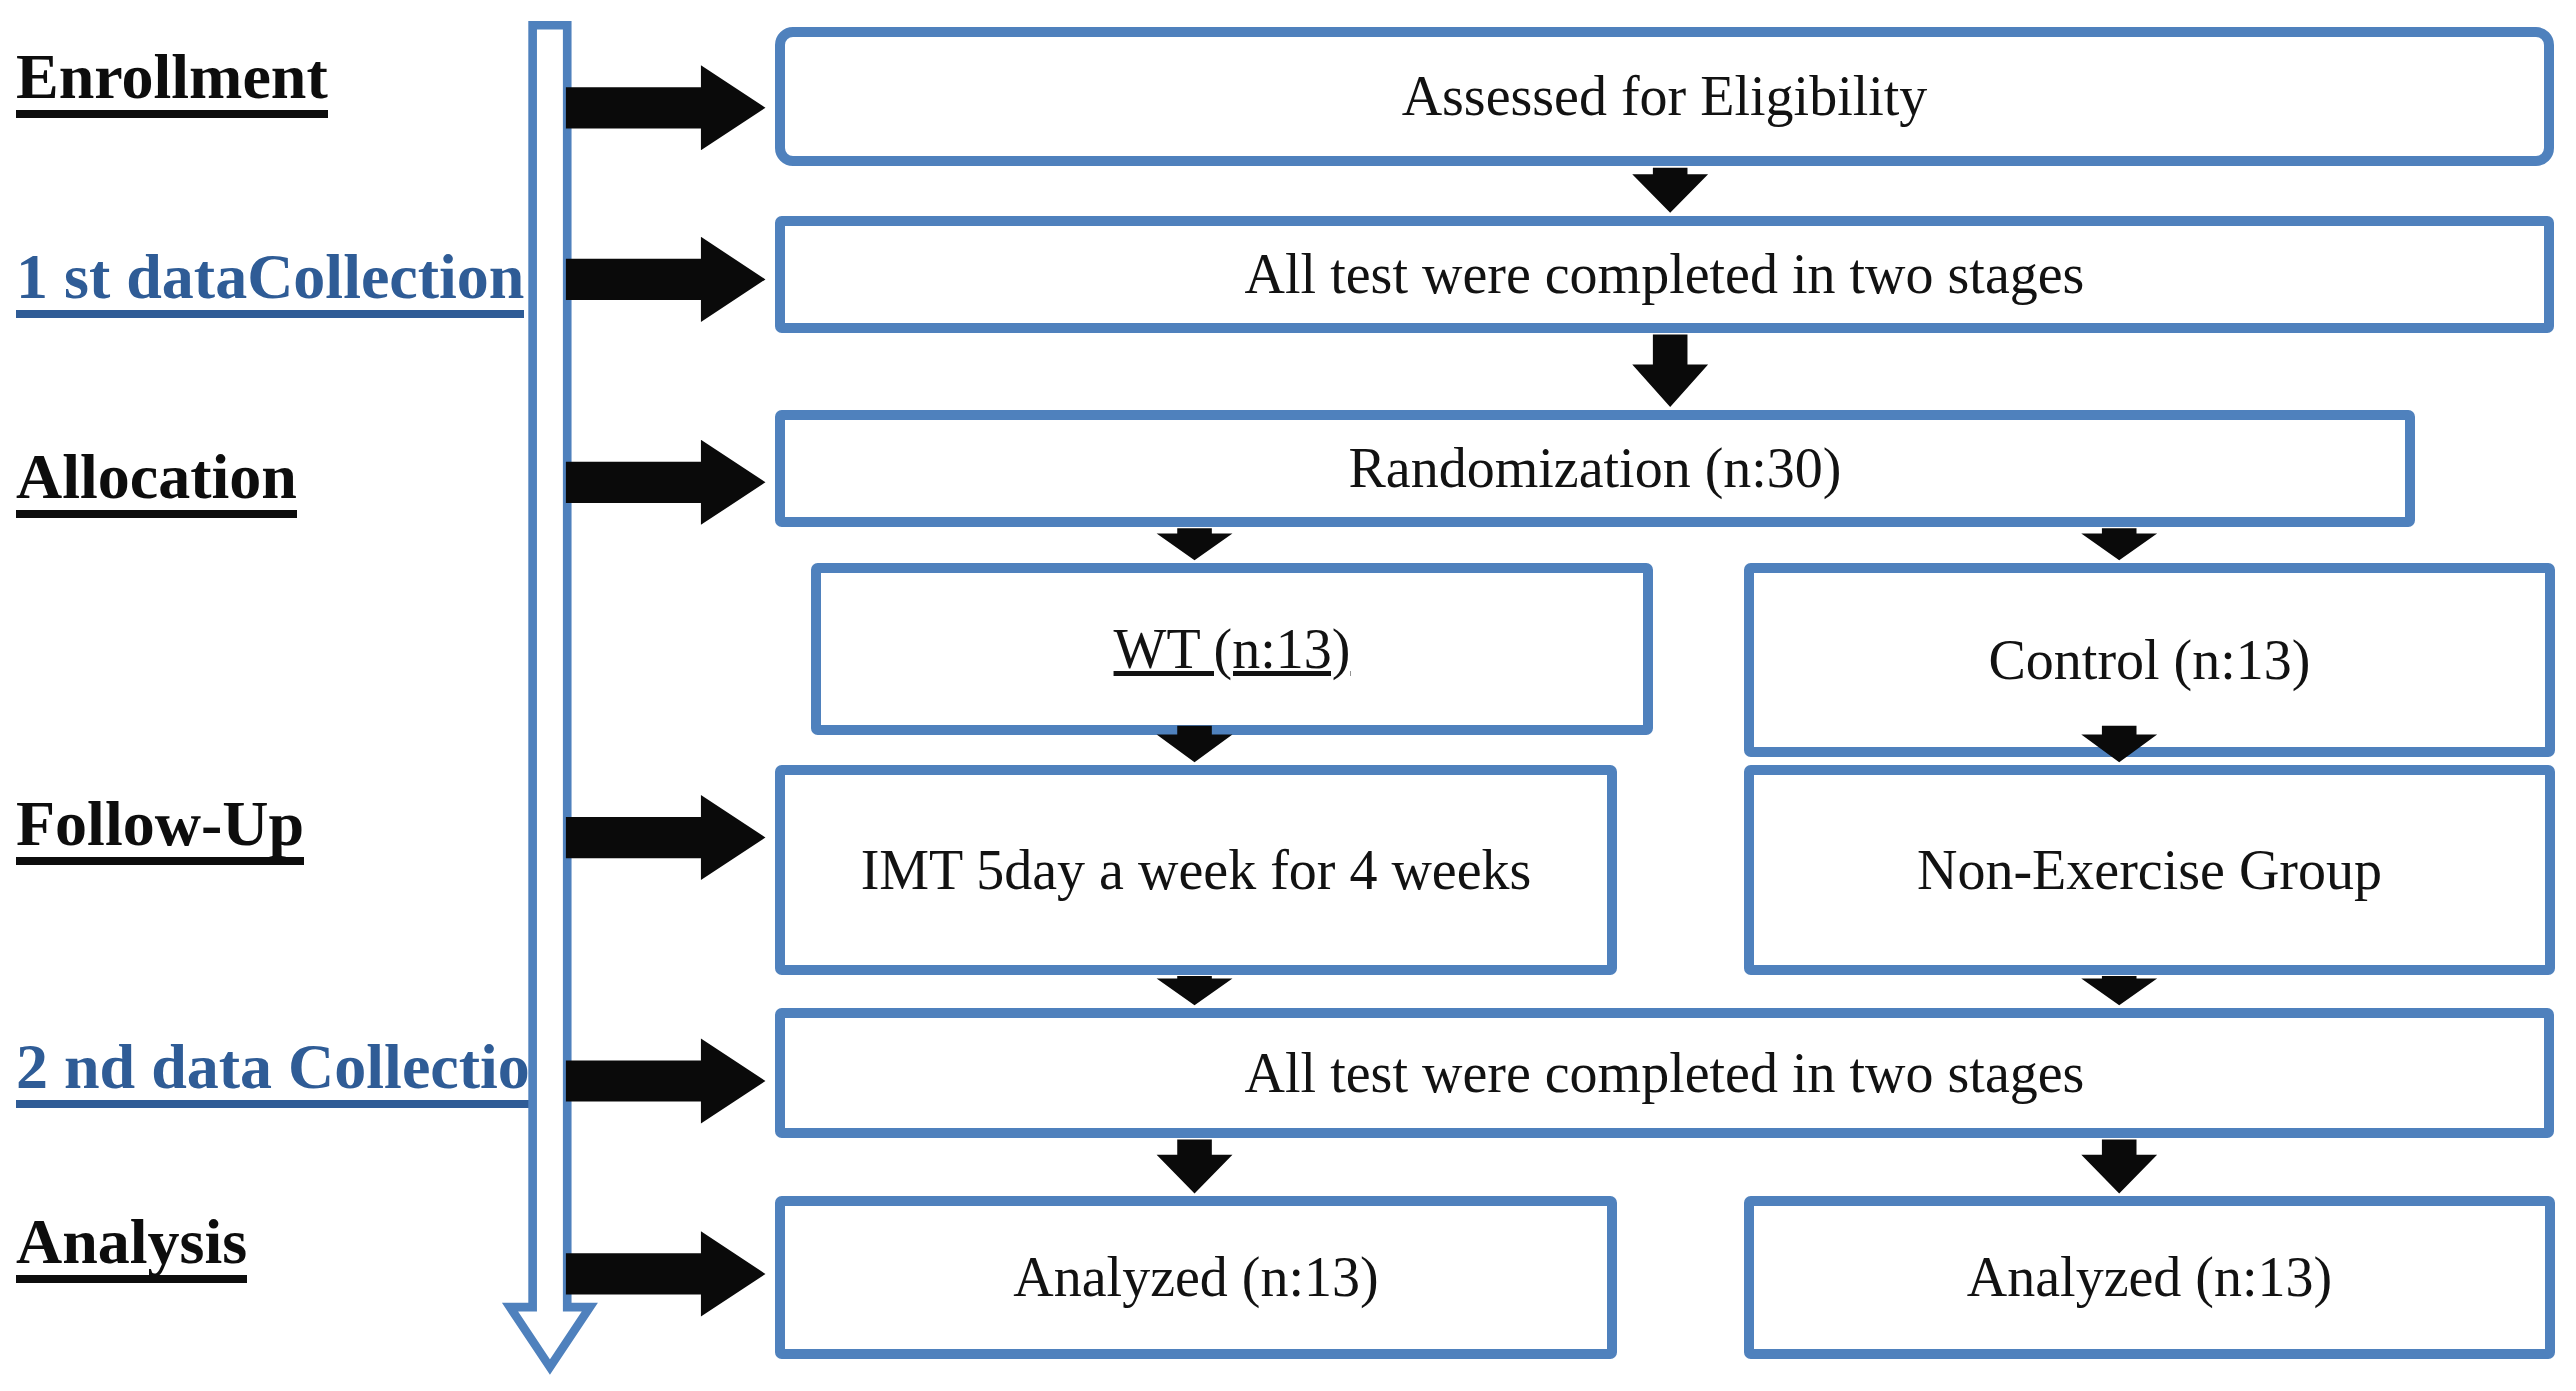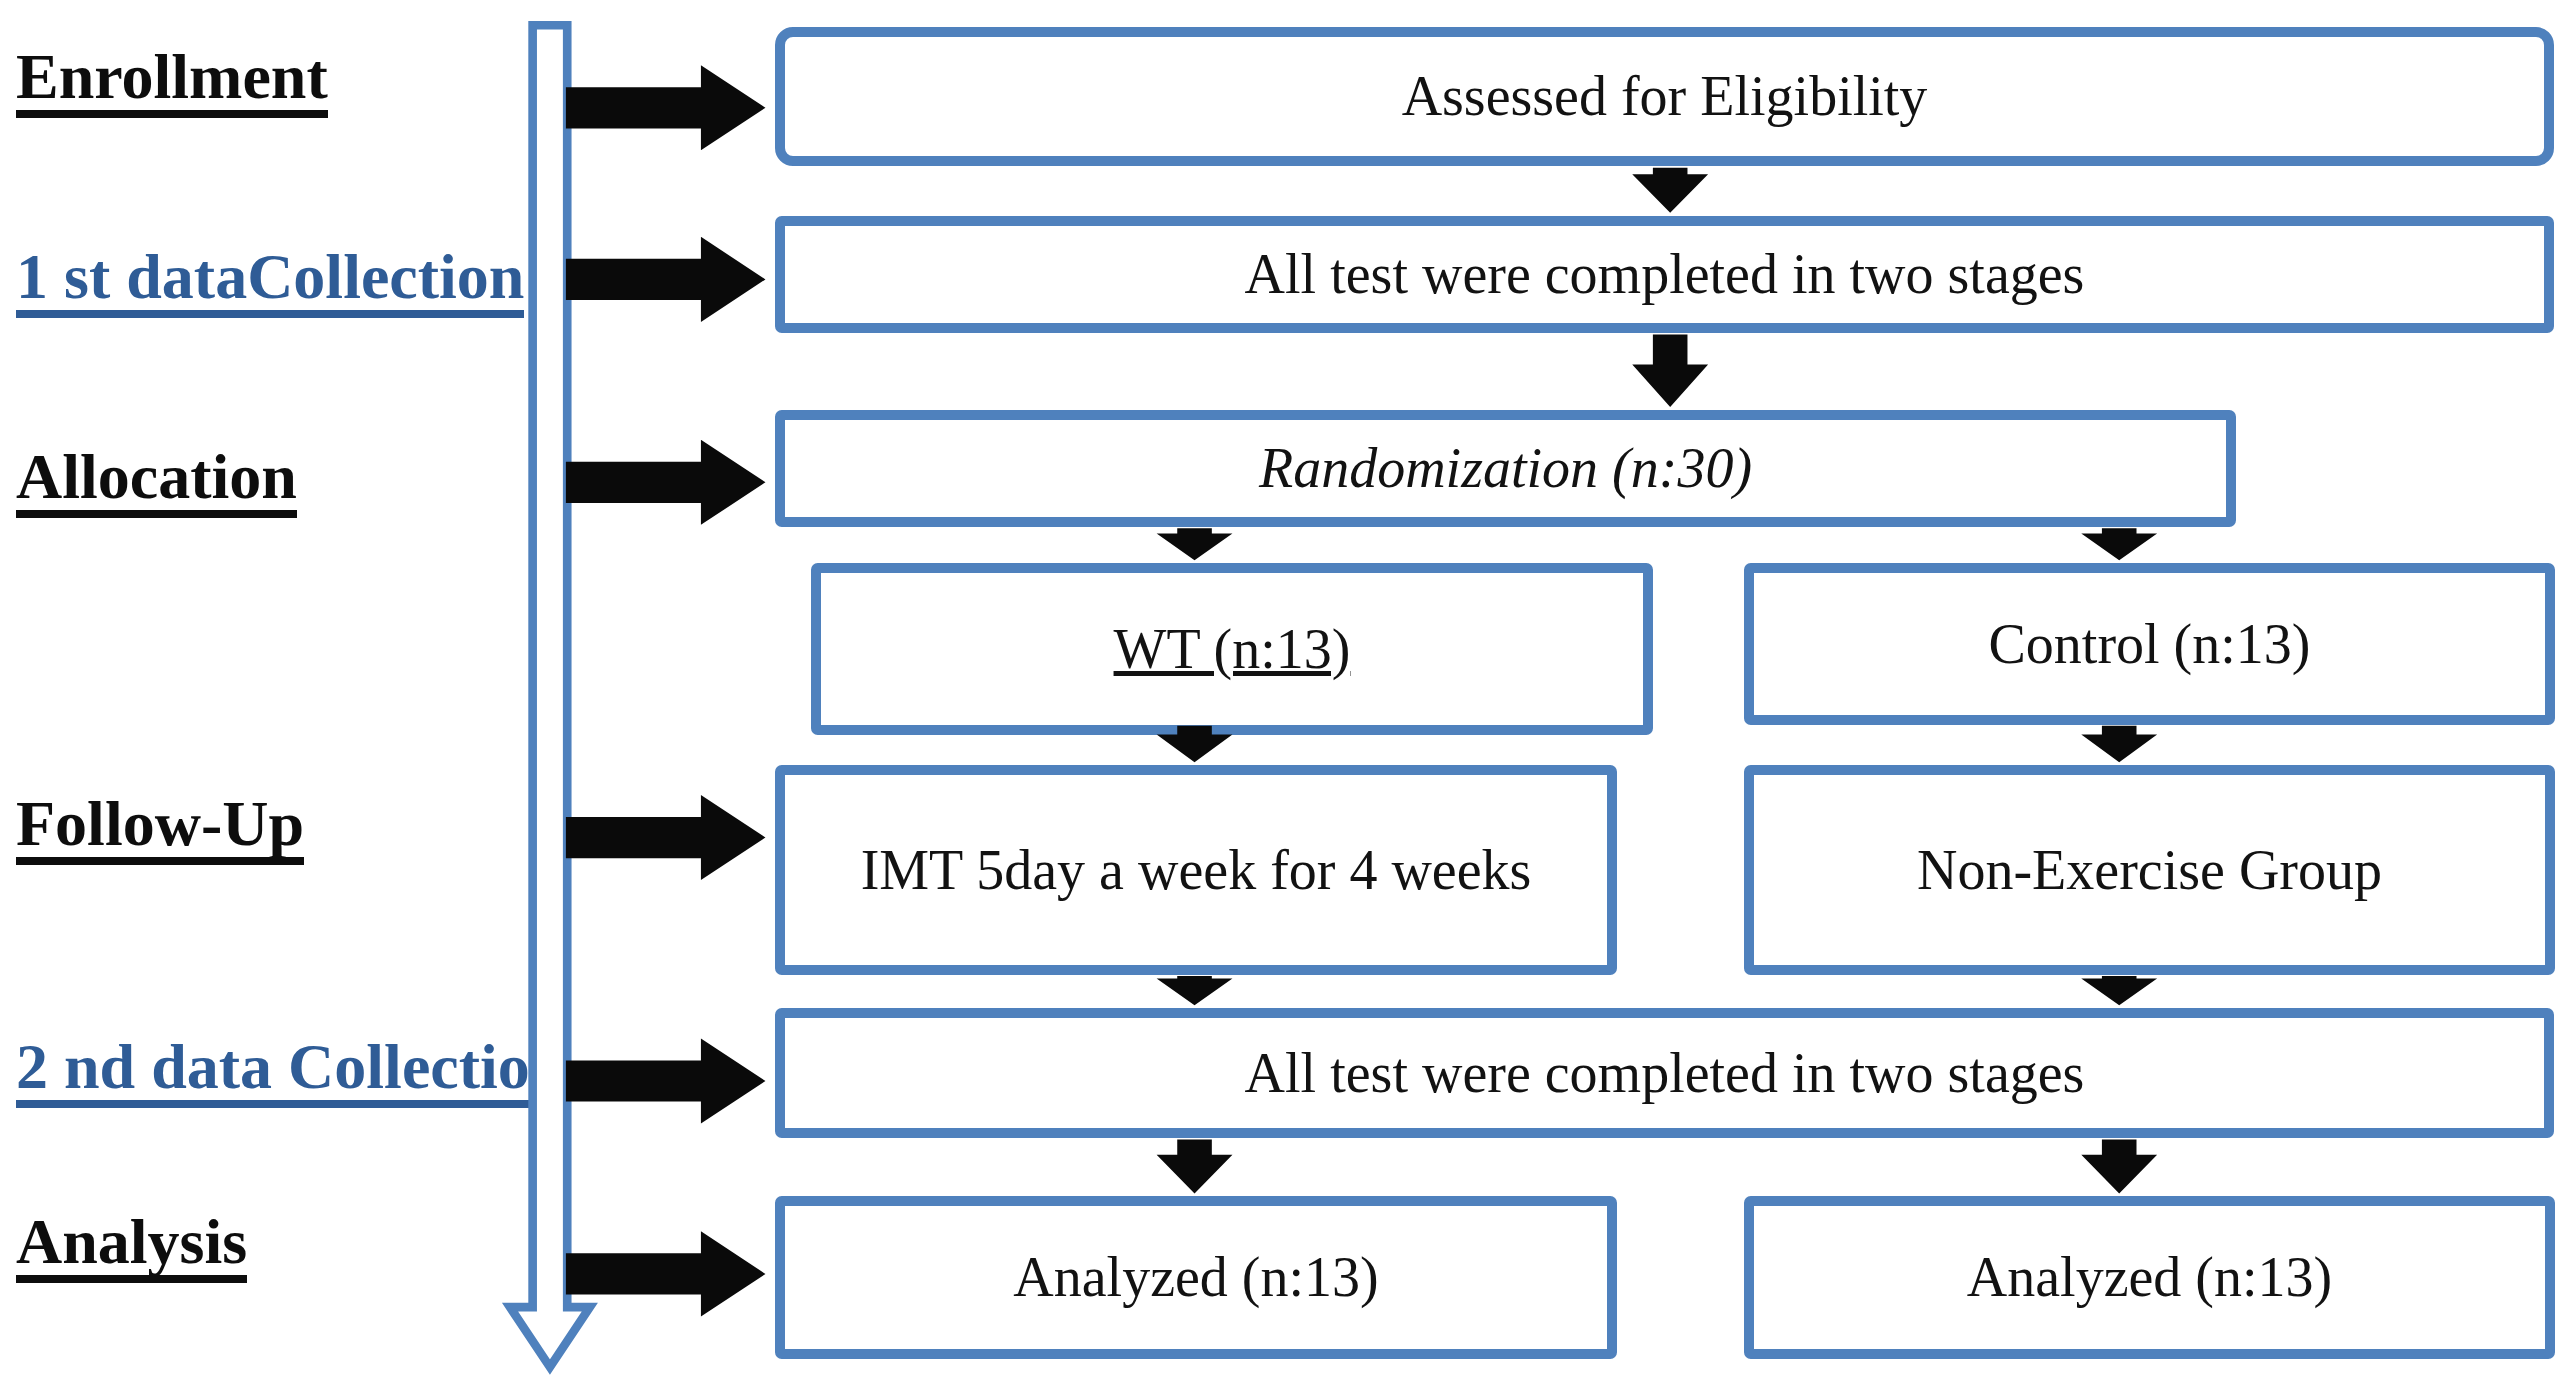--- a/index.html
+++ b/index.html
@@ -25,23 +25,23 @@
     display: flex;
     align-items: center;
     justify-content: center;
     text-align: center;
     font-size: 56px;
     color: #121212;
     line-height: 1.05;
   }
   .b-assessed      { left: 775px; top: 27px;   width: 1779px; height: 139px; border-radius: 18px; }
   .b-first-tests   { left: 775px; top: 216px;  width: 1779px; height: 117px; }
-  .b-randomization { left: 775px; top: 410px;  width: 1461px; height: 117px; font-style: italic; }
+  .b-randomization { left: 775px; top: 410px;  width: 1640px; height: 117px; }
   .b-wt            { left: 811px; top: 563px;  width: 842px; height: 172px; text-decoration: underline; }
-  .b-control       { left: 1744px; top: 563px;  width: 811px; height: 162px; }
+  .b-control       { left: 1744px; top: 563px;  width: 811px; height: 194px; }
   .b-imt           { left: 775px; top: 765px; width: 842px; height: 210px; }
   .b-nonexercise   { left: 1744px; top: 765px; width: 811px; height: 210px; text-align: right; }
   .b-second-tests  { left: 775px; top: 1008px; width: 1779px; height: 130px; }
   .b-analyzed-wt   { left: 775px; top: 1196px; width: 842px; height: 163px; }
   .b-analyzed-ctrl { left: 1744px; top: 1196px; width: 811px; height: 163px; }
 
   
   .stage-label {
     position: absolute;
     left: 16px;

